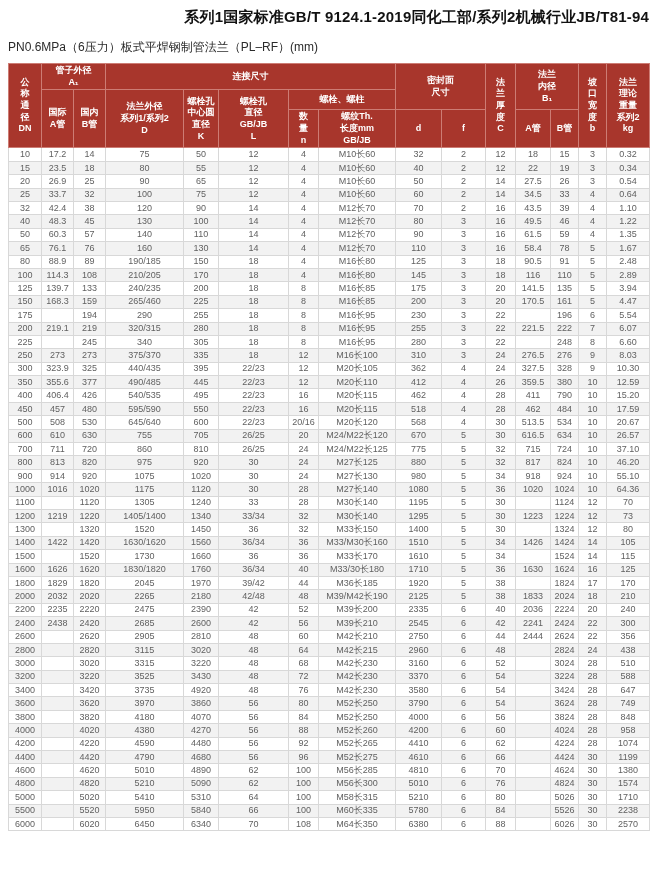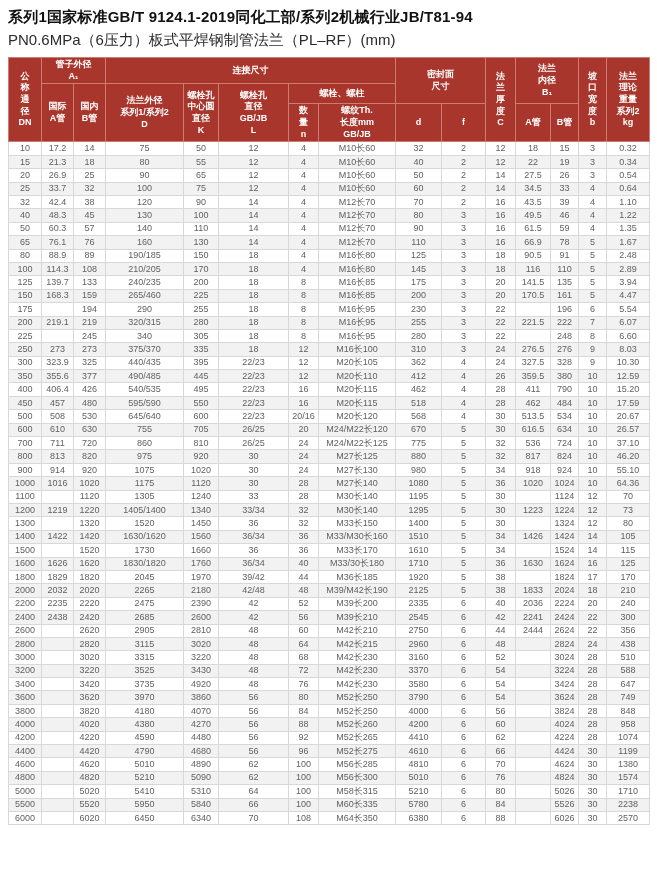--- a/index.html
+++ b/index.html
@@ -5,24 +5,24 @@
   * { box-sizing: border-box; }
   html,body { margin:0; padding:0; }
   body {
     width:657px; height:874px; background:#ffffff;
     font-family:"Liberation Sans","DejaVu Sans",sans-serif;
     color:#222;
   }
   .page { padding:6px 8px 4px 8px; }
   .title {
     font-size:15px; font-weight:bold; color:#111;
-    margin:2px 0 3px 0; letter-spacing:0.2px;
+    margin:2px 0 3px 0; letter-spacing:0.2px;text-align:right;
   }
   .subtitle {
-    font-size:15px; color:#2b2b2b; margin:4px 0 7px 0;
+    font-size:12px; color:#2b2b2b; margin:12px 0 7px 0;
   }
   table.spec {
     border-collapse:collapse; table-layout:fixed;
     width:641px; font-size:9px;
   }
   thead th {
     background:#a8362c; color:#ffffff; font-weight:bold;
     border:1px solid #cd7c74; padding:1px 0;
     white-space:pre-line; line-height:1.3; text-align:center;
     vertical-align:middle; font-size:9px;
@@ -138,21 +138,21 @@
           <td>32</td>
           <td>2</td>
           <td>12</td>
           <td>18</td>
           <td>15</td>
           <td>3</td>
           <td>0.32</td>
         </tr>
         <tr>
           <td>15</td>
-          <td>21.3</td>
+          <td>23.5</td>
           <td>18</td>
           <td>80</td>
           <td>55</td>
           <td>12</td>
           <td>4</td>
           <td>M10长60</td>
           <td>40</td>
           <td>2</td>
           <td>12</td>
           <td>22</td>
@@ -250,21 +250,21 @@
           <td>76.1</td>
           <td>76</td>
           <td>160</td>
           <td>130</td>
           <td>14</td>
           <td>4</td>
           <td>M12长70</td>
           <td>110</td>
           <td>3</td>
           <td>16</td>
-          <td>66.9</td>
+          <td>58.4</td>
           <td>78</td>
           <td>5</td>
           <td>1.67</td>
         </tr>
         <tr>
           <td>80</td>
           <td>88.9</td>
           <td>89</td>
           <td>190/185</td>
           <td>150</td>
@@ -505,21 +505,21 @@
           <td>711</td>
           <td>720</td>
           <td>860</td>
           <td>810</td>
           <td>26/25</td>
           <td>24</td>
           <td>M24/M22长125</td>
           <td>775</td>
           <td>5</td>
           <td>32</td>
-          <td>536</td>
+          <td>715</td>
           <td>724</td>
           <td>10</td>
           <td>37.10</td>
         </tr>
         <tr>
           <td>800</td>
           <td>813</td>
           <td>820</td>
           <td>975</td>
           <td>920</td>

